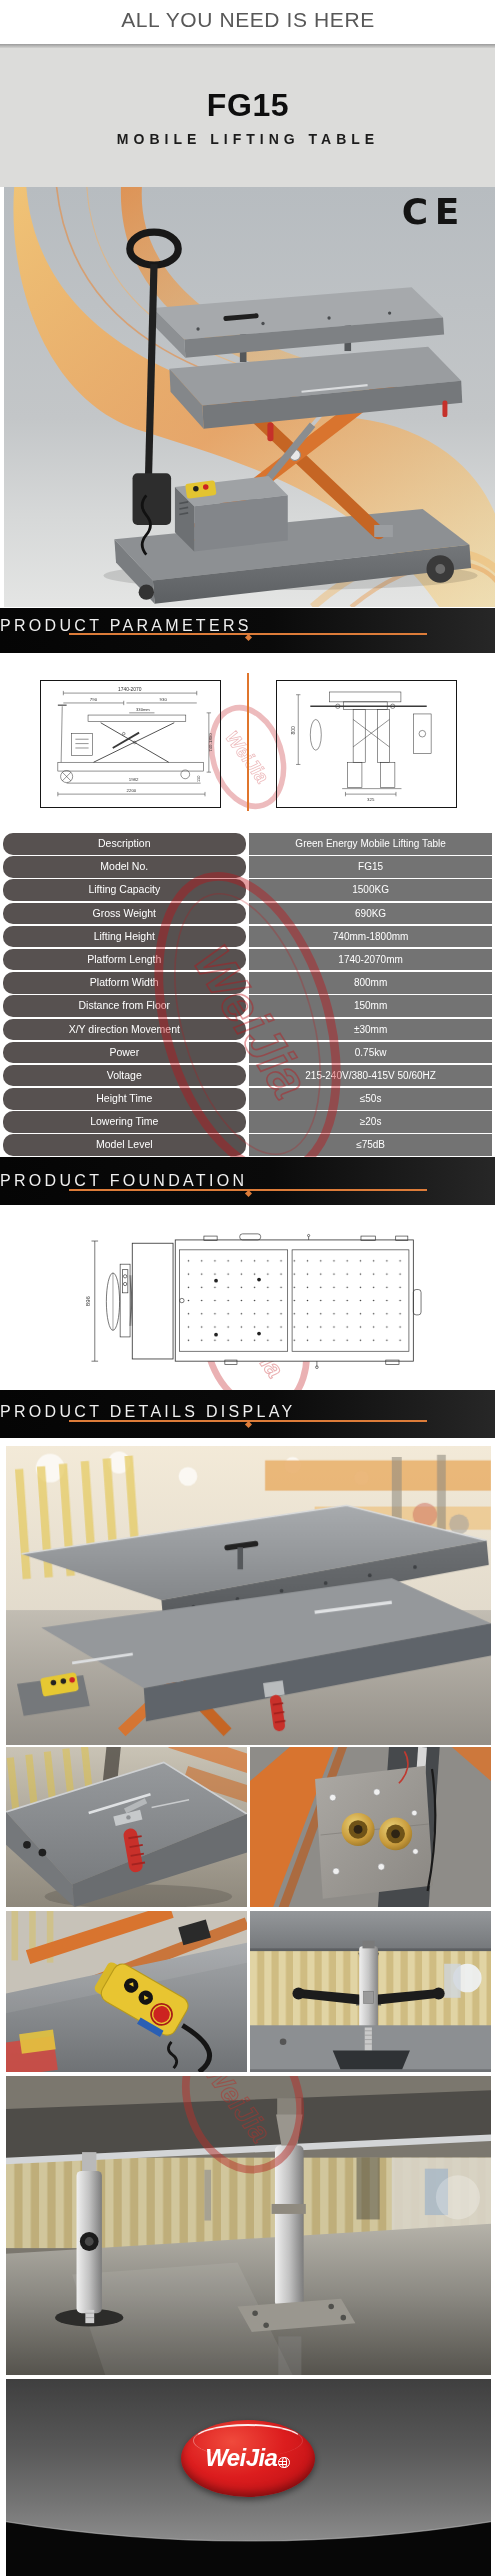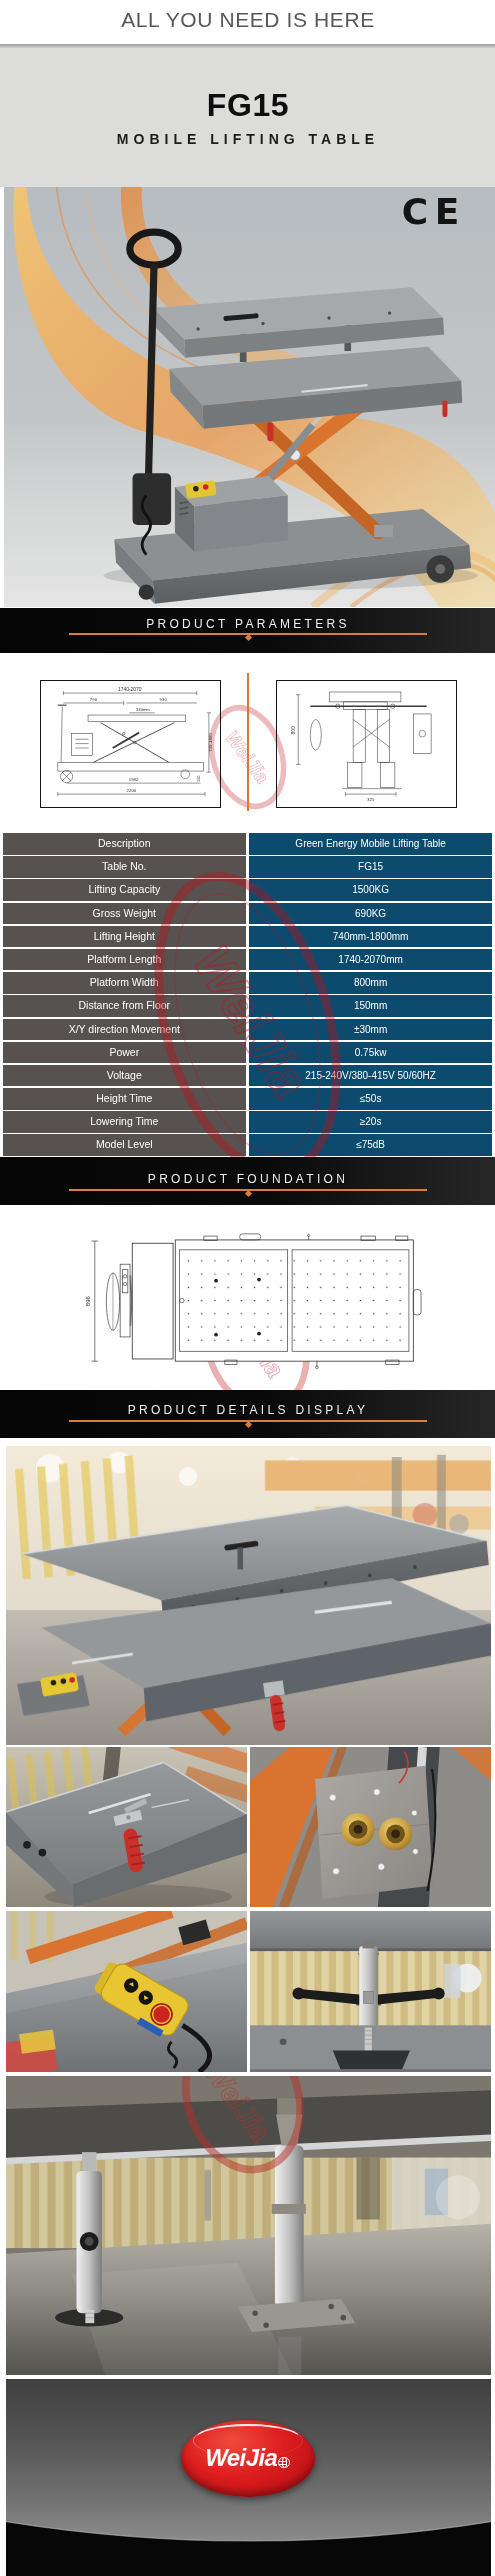--- a/index.html
+++ b/index.html
@@ -20,39 +20,39 @@
 
   
   .hero{left:4px;top:187px;width:496px;height:420px;
         background:linear-gradient(180deg,#b7bcc0 0%,#c3c6c8 55%,#d6d8d8 78%,#e4e5e4 100%);overflow:hidden;}
   .hero svg{display:block;}
   .ce-mark{position:absolute;right:34px;top:4.4px;font-size:36px;font-weight:bold;color:#141414;
         letter-spacing:6.6px;font-family:"DejaVu Sans",sans-serif;}
 
   
   .banner{left:0;width:496px;background:linear-gradient(90deg,#050505 0%,#0a0a0a 55%,#272727 100%);z-index:6;}
-  .banner-title{position:absolute;left:0;top:8.8px;width:100%;text-align:center;color:#efefef;
-        font-size:12px;letter-spacing:3.3px;}
+  .banner-title{position:absolute;left:0;top:8.8px;width:100%;color:#efefef;
+        font-size:16px;letter-spacing:3.3px;}
   .banner-line{position:absolute;left:69px;top:25px;width:358px;height:2.2px;background:#dd7c39;}
   .banner-line .diamond{position:absolute;left:50%;top:2.2px;width:5px;height:5px;margin-left:-2.2px;
         background:#dd7c39;transform:rotate(45deg);}
 
   
   .draw-box{top:680px;width:179px;height:126px;border:1.1px solid #161616;background:transparent;z-index:3;}
   .divider-v{left:247px;top:673px;width:1.7px;height:138px;background:#e0752c;z-index:4;}
 
   
   .watermark{pointer-events:none;z-index:5;}
 
   
   .spec{left:2.8px;top:833px;width:490px;z-index:2;}
   .spec-row{display:flex;margin-bottom:1.7px;height:21.5px;}
   .spec-label{width:243px;background:#575150;color:#fff;text-align:center;line-height:21.5px;
-        font-size:10.5px;margin-right:3.3px;}
-  .spec-value{width:243px;background:#0c4a6e;color:#fff;text-align:center;line-height:21.5px;font-size:10px;}
+        font-size:10.5px;margin-right:3.3px;border-radius:10px;}
+  .spec-value{width:243px;background:#737373;color:#fff;text-align:center;line-height:21.5px;font-size:10px;}
 
   
   .photo{overflow:hidden;background:#888;z-index:2;}
   .photo svg{display:block;width:100%;height:100%;}
 
   
   .footer-panel{left:5.5px;top:2379px;width:485px;height:197px;overflow:hidden;
         background:linear-gradient(180deg,#3f3f3f 0%,#585858 35%,#737373 62%,#868686 78%,#8e8e8e 85%);z-index:2;}
   .footer-curve{position:absolute;left:0;bottom:0;width:485px;height:61px;}
   .logo-oval{position:absolute;left:175px;top:41px;width:134px;height:77px;border-radius:50%;
@@ -261,21 +261,21 @@
   </div>
 
   <div class="abs divider-v"></div>
 
   <div class="abs spec">
     <div class="spec-row">
         <div class="spec-label">Description</div>
         <div class="spec-value">Green Energy Mobile Lifting Table</div>
       </div>
     <div class="spec-row">
-        <div class="spec-label">Table No.</div>
+        <div class="spec-label">Model No.</div>
         <div class="spec-value">FG15</div>
       </div>
     <div class="spec-row">
         <div class="spec-label">Lifting Capacity</div>
         <div class="spec-value">1500KG</div>
       </div>
     <div class="spec-row">
         <div class="spec-label">Gross Weight</div>
         <div class="spec-value">690KG</div>
       </div>

